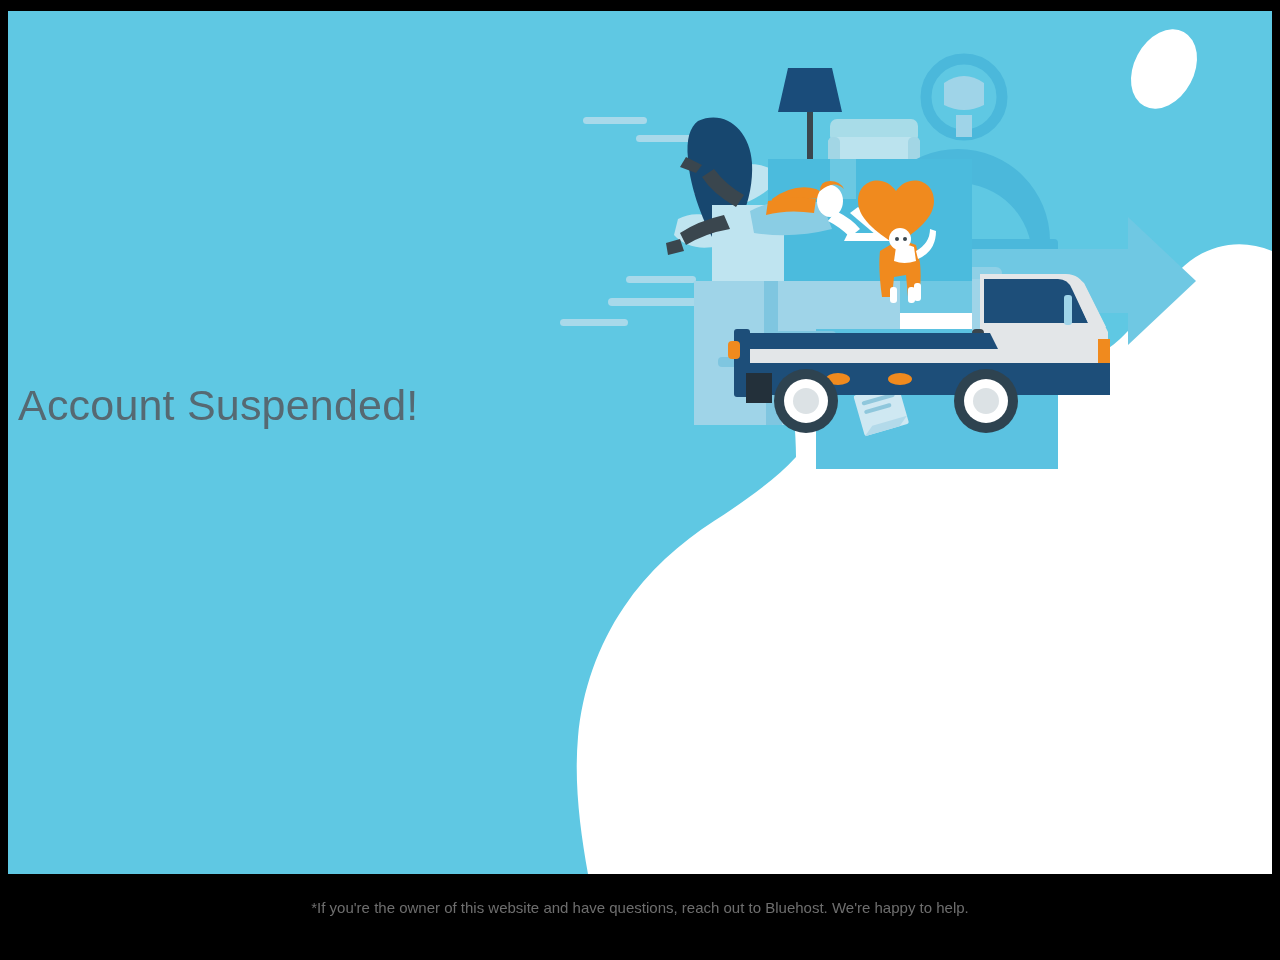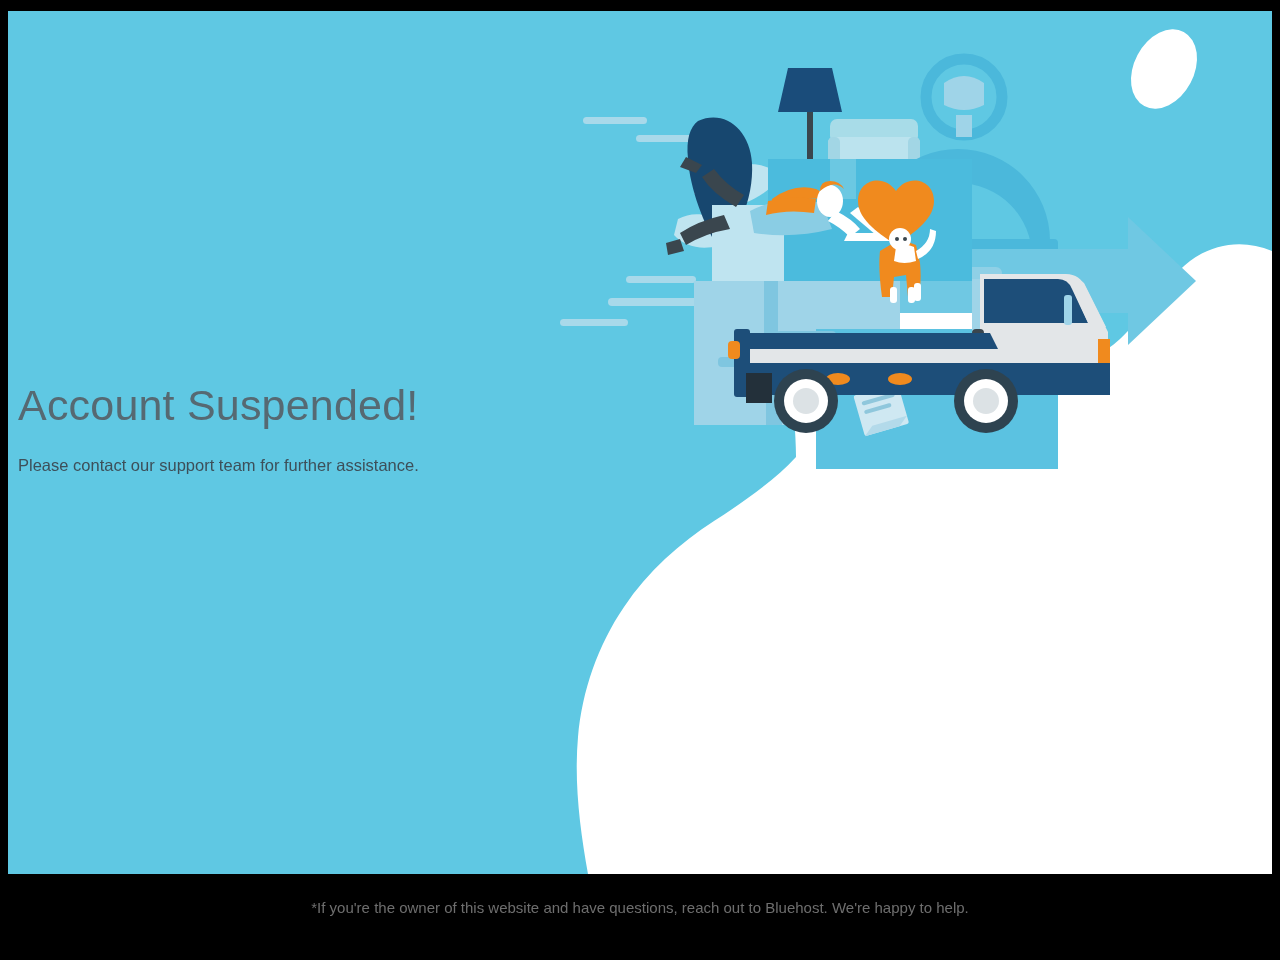--- a/index.html
+++ b/index.html
@@ -281,21 +281,20 @@
             <circle cx="458" cy="390" r="13" fill="#DCE2E5"></circle>
           </g>
           <rect x="490" y="352" width="92" height="32" fill="#1D4E79"></rect>
         </g>
 
       </svg>
     </div>
 
     <div class="text-block">
       <h1 class="title">Account Suspended!</h1>
-      <p class="subtitle">Please contact our support team for further assistance.</p>
     </div>
 
   </div>
 
   <div class="footer">
     <div class="footer-note">*If you're the owner of this website and have questions, reach out to Bluehost. We're happy to help.</div>
   </div>
 
 </div>
 

